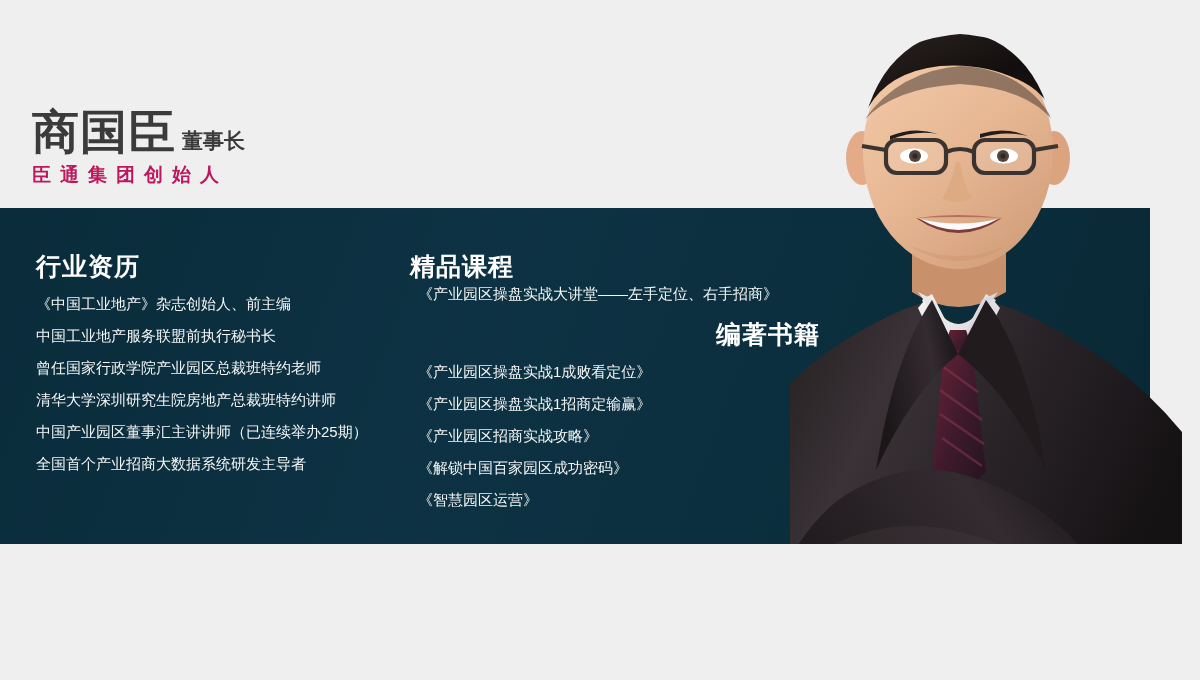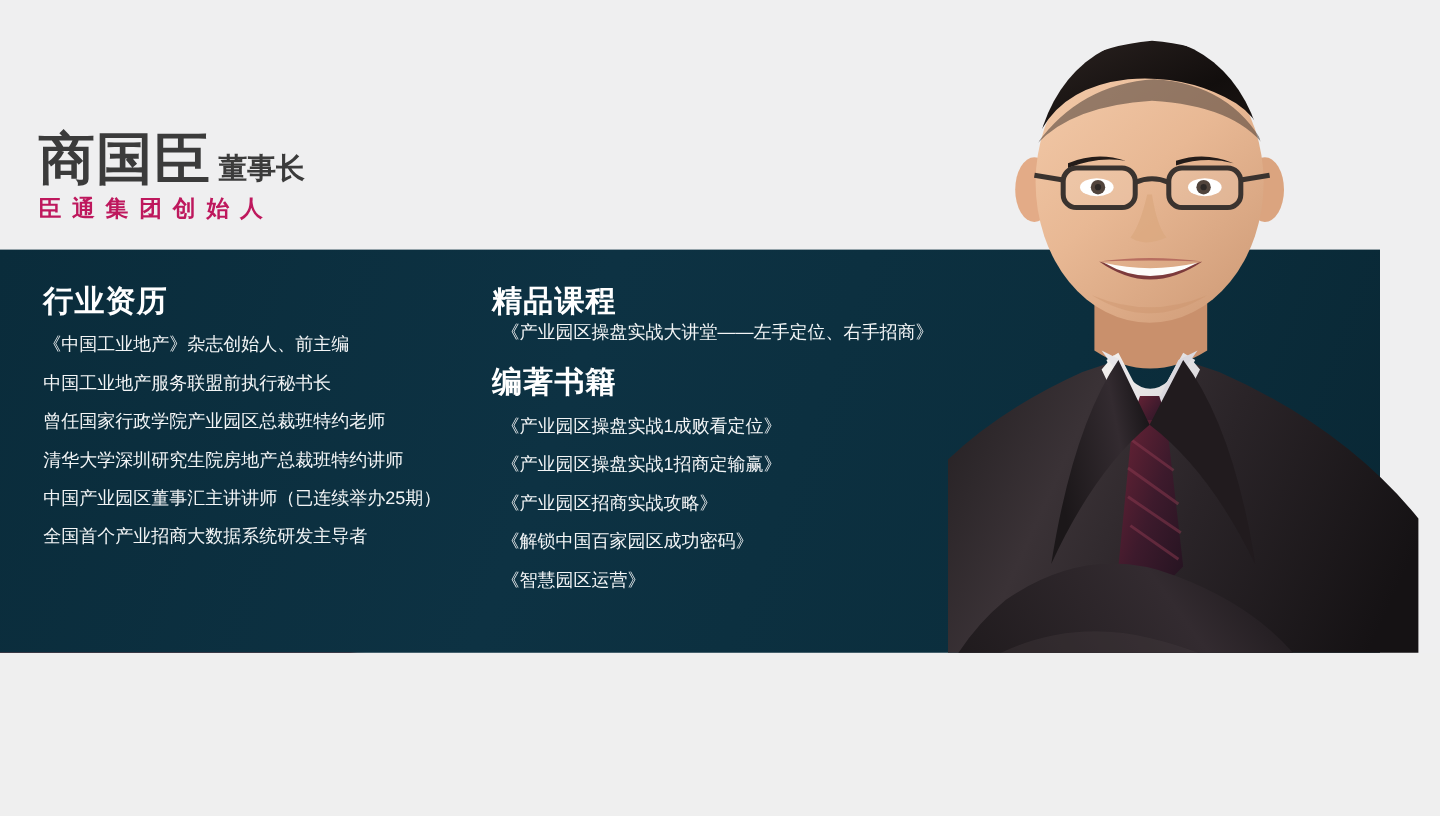--- a/index.html
+++ b/index.html
@@ -29,21 +29,21 @@
     line-height: 1;
     white-space: nowrap;
   }
   #person-name {
     font-size: 47px;
     font-weight: 700;
     color: #3b3b3b;
     letter-spacing: 1px;
   }
   #person-role {
-    font-size: 24px;
+    font-size: 21px;
     font-weight: 700;
     color: #3b3b3b;
     margin-left: 6px;
     letter-spacing: 0px;
   }
   #company-founder {
     margin-top: 10px;
     font-size: 19px;
     font-weight: 700;
     color: #be185d;
@@ -73,38 +73,38 @@
   #info-panel {
     position: absolute;
     left: 0; top: 208px;
     width: 1150px; height: 394px;
     background: linear-gradient(110deg, #0a2c3b 0%, #0d3243 40%, #0b2e3d 72%, #092734 100%);
     z-index: 3;
   }
 
   #panel-cols {
     position: absolute;
-    left: 0; top: 0;
+    left: 0; top: 16px;
     width: 820px; height: 100%;
     display: flex;
   }
   .col { position: relative; }
   #col-left { width: 400px; padding-left: 36px; padding-top: 26px; }
   #col-right { width: 420px; padding-left: 10px; padding-top: 26px; }
 
   .section-heading {
     font-size: 25px;
     font-weight: 700;
     color: #ffffff;
     letter-spacing: 1px;
     margin-bottom: 13px;
     white-space: nowrap;
   }
   #courses-heading { margin-bottom: 3px; }
-  #books-heading { margin-bottom: 13px; }
+  #books-heading { margin-bottom: 13px; text-align: right; }
 
   .item-list { list-style: none; }
   .item-list li {
     font-size: 15px;
     color: #f3f5f6;
     line-height: 1;
     margin-bottom: 16px;
     white-space: nowrap;
     font-weight: 400;
   }

